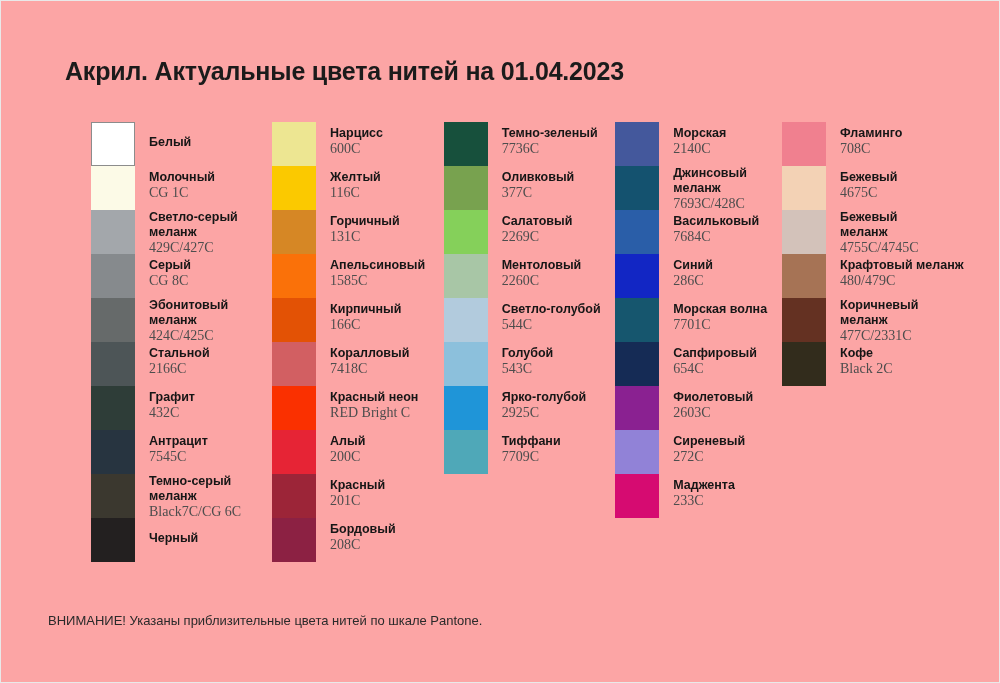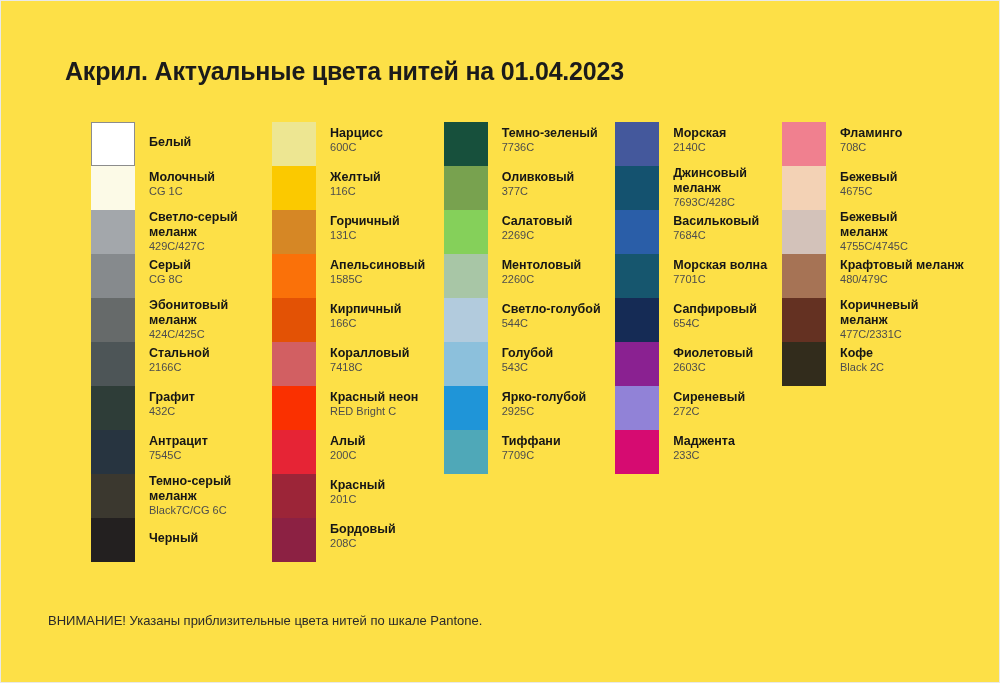--- a/index.html
+++ b/index.html
@@ -14,21 +14,21 @@
     font-family: "Liberation Sans", sans-serif;
     color: #1a1a1a;
     overflow: hidden;
     position: relative;
   }
   .page {
     position: absolute;
     left: 0; top: 0;
     width: 1000px;
     height: 683px;
-    background: #fde047;
+    background: #fca5a5;
     box-sizing: border-box;
     border: 1px solid #e9e9e9;
   }
   .page-title {
     position: absolute;
     left: 64px;
     top: 56px;
     font-size: 25px;
     font-weight: bold;
     letter-spacing: -0.2px;
@@ -77,24 +77,25 @@
     line-height: 1.18;
     white-space: nowrap;
   }
   .row-name {
     font-size: 12.5px;
     font-weight: bold;
     color: #161616;
     display: block;
   }
   .row-code {
-    font-size: 11px;
+    font-size: 14px;
     font-weight: normal;
     color: #4d4d4d;
     display: block;
+    font-family: Liberation Serif, serif;
   }
   
   .lines-1 .row-text { padding-top: 13px; }
   .lines-2 .row-text { padding-top: 4px; }
   .lines-3 .row-text { padding-top: 0px; }
 
   .notice {
     position: absolute;
     left: 47px;
     top: 610px;
@@ -334,20 +335,27 @@
         </div>
       </div>
       <div class="color-row lines-2">
         <div class="swatch" style="background-color: rgb(42, 94, 168);"></div>
         <div class="row-text">
           <span class="row-name">Васильковый</span>
           <span class="row-code">7684C</span>
         </div>
       </div>
       <div class="color-row lines-2">
+        <div class="swatch" style="background-color: rgb(18, 38, 196);"></div>
+        <div class="row-text">
+          <span class="row-name">Синий</span>
+          <span class="row-code">286C</span>
+        </div>
+      </div>
+      <div class="color-row lines-2">
         <div class="swatch" style="background-color: rgb(22, 86, 110);"></div>
         <div class="row-text">
           <span class="row-name">Морская волна</span>
           <span class="row-code">7701C</span>
         </div>
       </div>
       <div class="color-row lines-2">
         <div class="swatch" style="background-color: rgb(21, 43, 85);"></div>
         <div class="row-text">
           <span class="row-name">Сапфировый</span>

